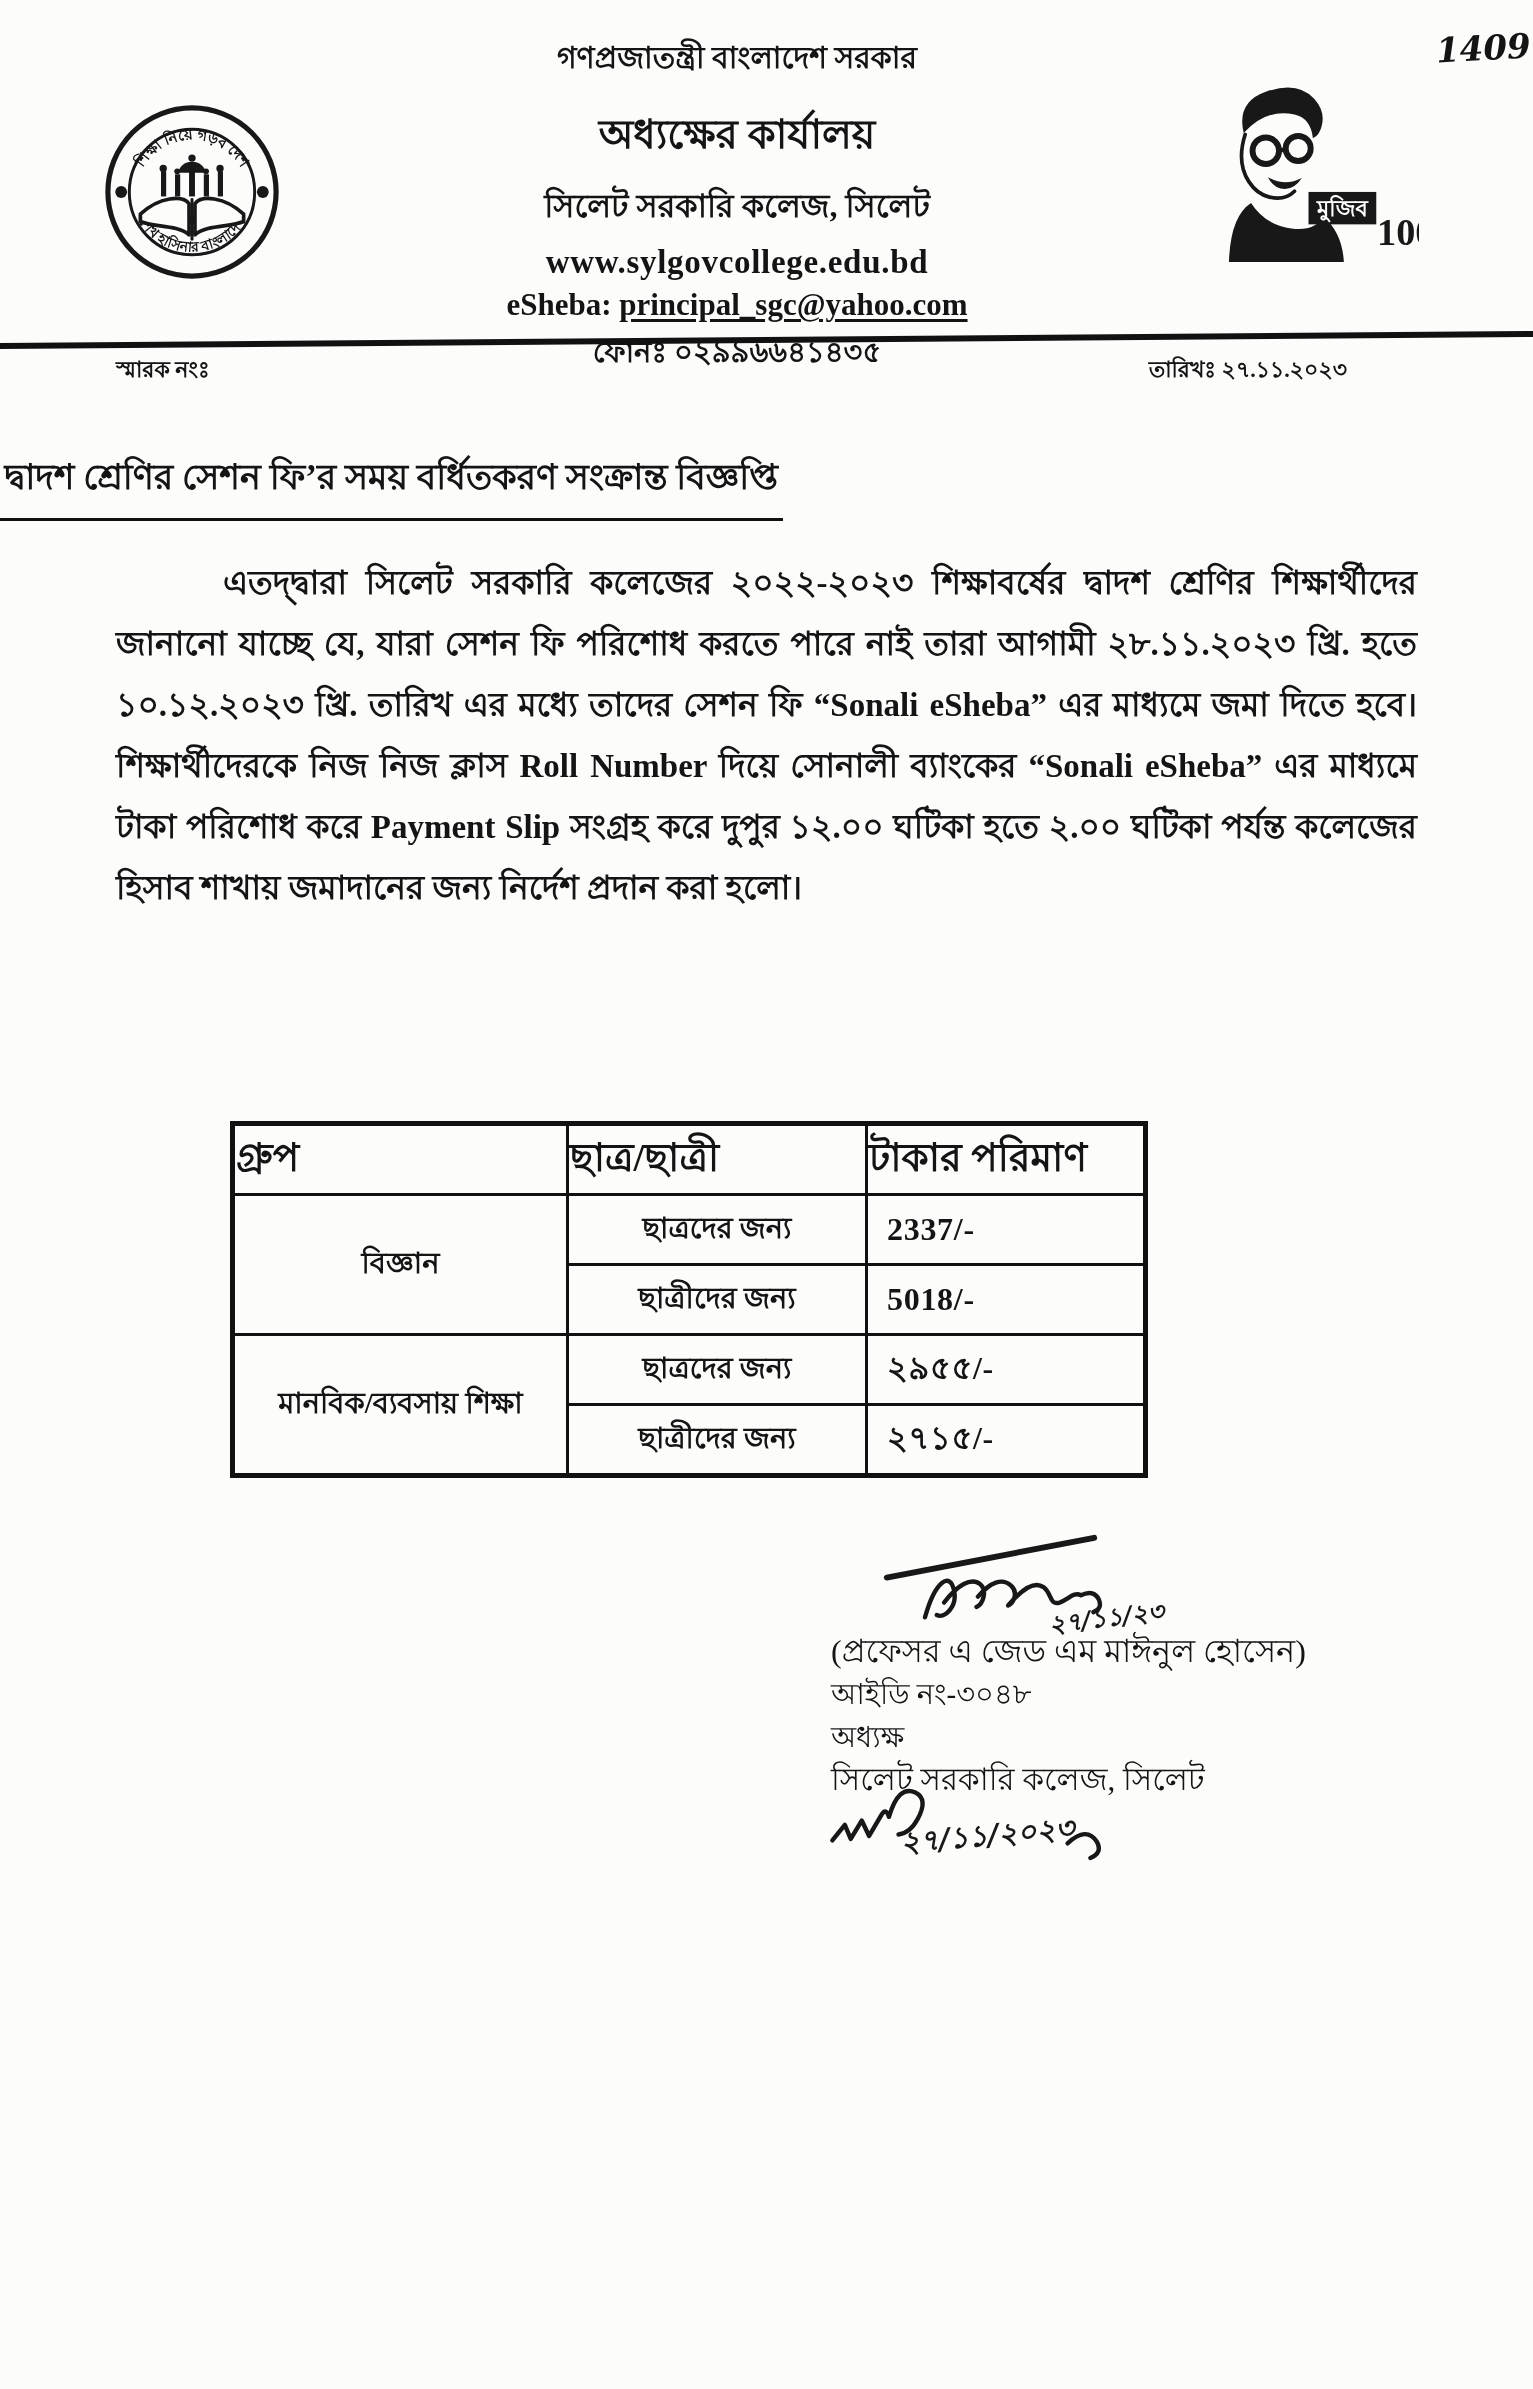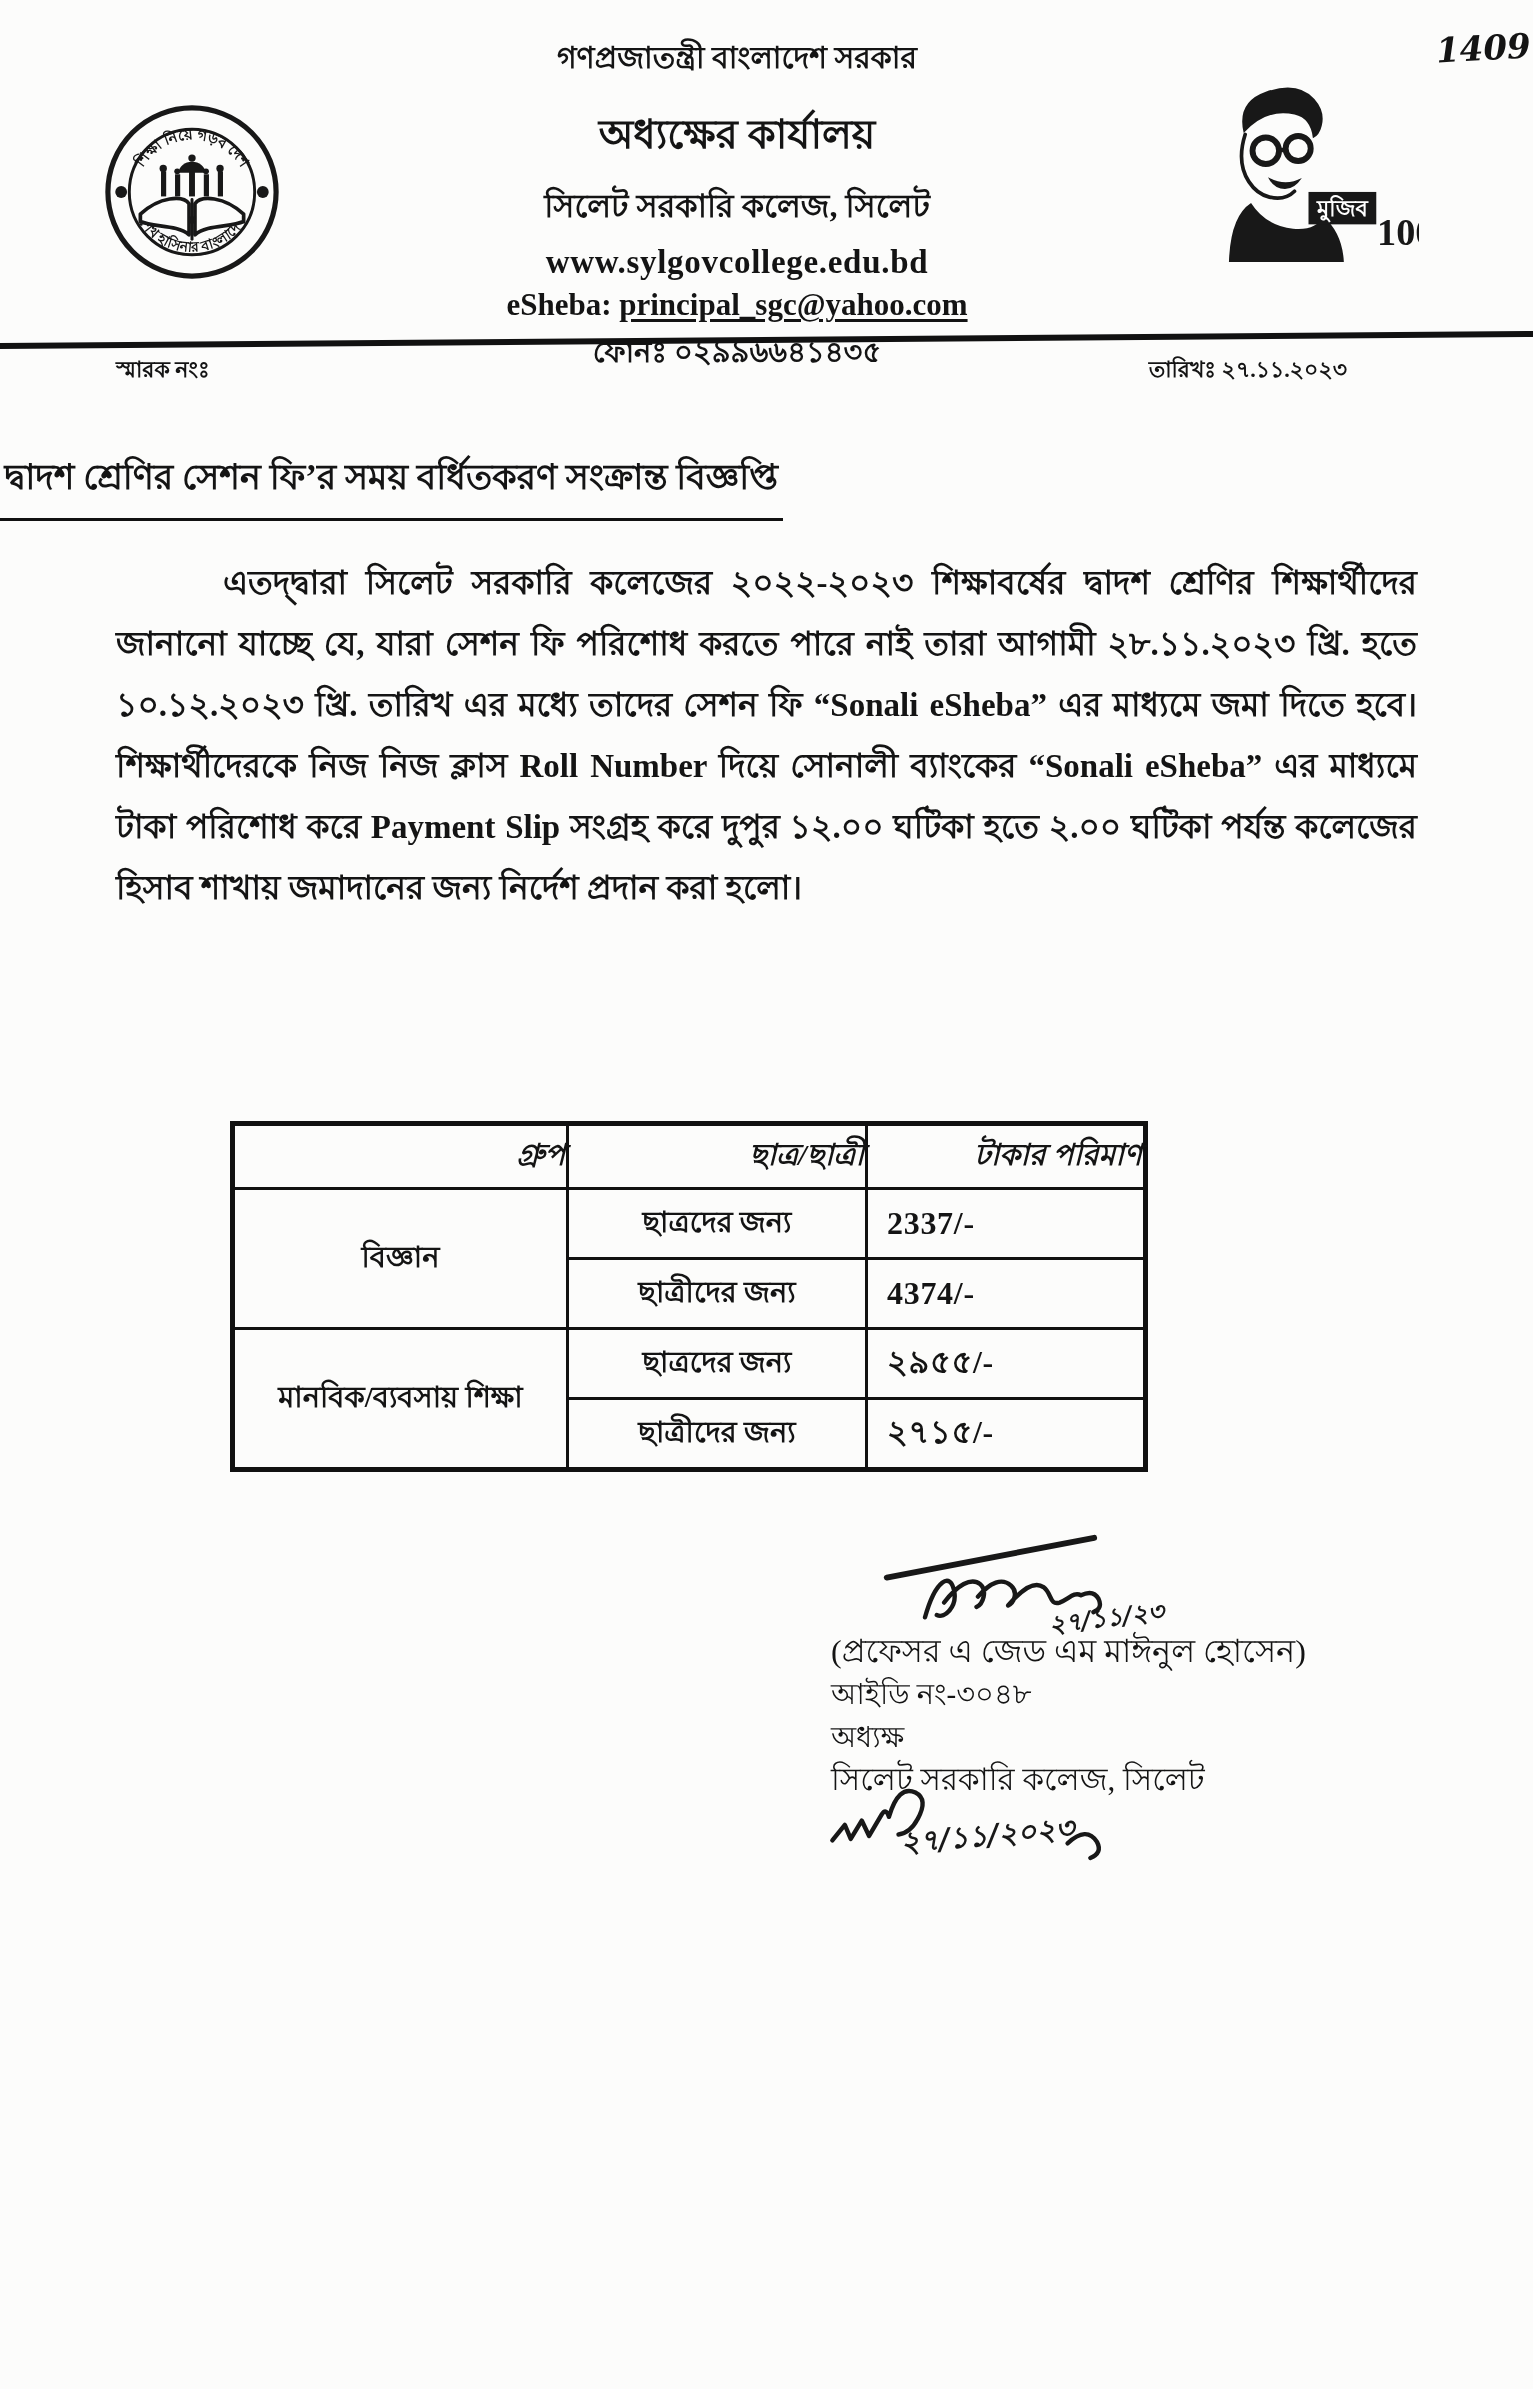--- a/index.html
+++ b/index.html
@@ -64,21 +64,21 @@
   
   .fee-table{
     position:absolute;left:230px;top:1121px;width:912px;
     border-collapse:collapse;table-layout:fixed;
     border:5.1px solid #111;
   }
   .fee-table th,.fee-table td{
     border:3.7px solid #111;
     font-weight:700;vertical-align:middle;
   }
-  .fee-table th{height:59px;font-size:30px;text-align:right;font-style:italic;}
+  .fee-table th{height:59px;font-size:39px;text-align:left;}
   .fee-table td{height:65px;font-size:29px;}
   .fee-table .col-group{width:335px;}
   .fee-table .col-cat{width:299px;}
   .fee-table .col-amt{width:279px;}
   .fee-table td.group{text-align:center;}
   .fee-table td.cat{text-align:center;}
   .fee-table td.amt{text-align:left;padding-left:19px;font-size:32px;letter-spacing:0.7px;}
   
   .sig-svg1{position:absolute;left:875px;top:1529px;width:353px;height:114px;}
   .sig-line{position:absolute;left:831px;width:522px;font-weight:400;}
@@ -197,21 +197,21 @@
         <th>ছাত্র/ছাত্রী</th>
         <th>টাকার পরিমাণ</th>
       </tr>
       <tr>
         <td class="group" rowspan="2">বিজ্ঞান</td>
         <td class="cat">ছাত্রদের জন্য</td>
         <td class="amt">2337/-</td>
       </tr>
       <tr>
         <td class="cat">ছাত্রীদের জন্য</td>
-        <td class="amt">4374/-</td>
+        <td class="amt">5018/-</td>
       </tr>
       <tr>
         <td class="group" rowspan="2">মানবিক/ব্যবসায় শিক্ষা</td>
         <td class="cat">ছাত্রদের জন্য</td>
         <td class="amt">২৯৫৫/-</td>
       </tr>
       <tr>
         <td class="cat">ছাত্রীদের জন্য</td>
         <td class="amt">২৭১৫/-</td>
       </tr>

